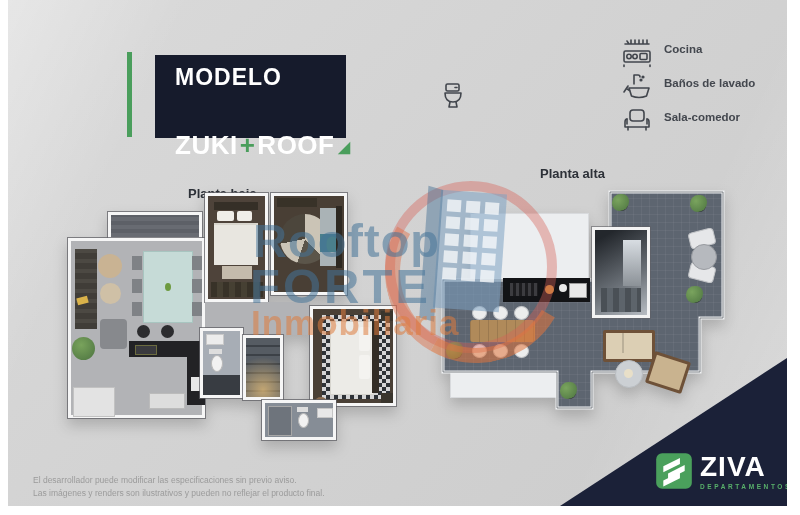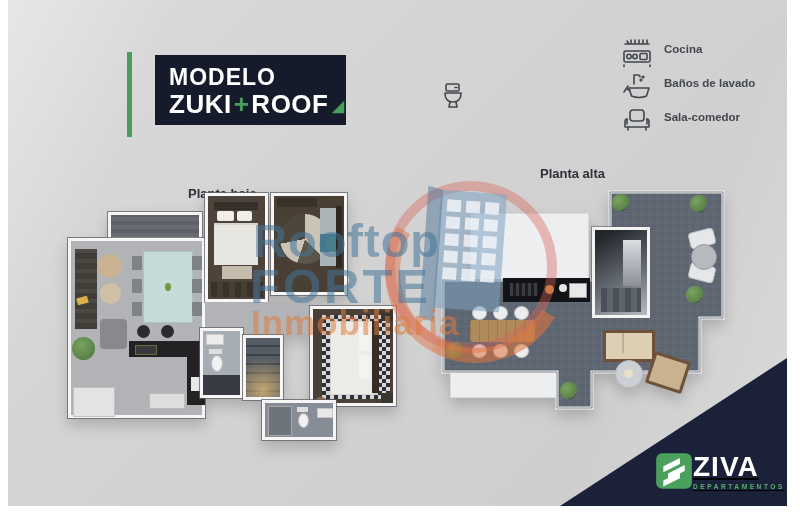--- a/index.html
+++ b/index.html
@@ -8,24 +8,24 @@
   .canvas{position:absolute;left:8px;top:0;width:779px;height:506px;
     background:
       linear-gradient(115deg, rgba(255,255,255,.35) 0%, rgba(255,255,255,0) 18%),
       linear-gradient(295deg, rgba(255,255,255,.30) 0%, rgba(255,255,255,0) 22%),
       linear-gradient(135deg,#dadada 0%,#d3d3d3 45%,#cccccc 100%);
     overflow:hidden;}
   .abs{position:absolute;}
 
   
   .green-bar{left:119px;top:52px;width:5px;height:85px;background:#4a9e5c;}
-  .title-box{left:147px;top:55px;width:191px;height:70px;background:#161b2c;
-    color:#fff;padding:10px 0 0 14px;box-sizing:border-box;}
+  .title-box{left:147px;top:55px;width:191px;height:83px;background:#161b2c;
+    color:#fff;padding:10px 0 0 20px;box-sizing:border-box;}
   .title-l1{font-size:23px;font-weight:bold;letter-spacing:1px;line-height:1.1;}
-  .title-l2{font-size:26px;font-weight:bold;letter-spacing:.5px;line-height:1.15;}
+  .title-l2{font-size:26px;font-weight:bold;letter-spacing:.5px;line-height:1.15;margin-top:41px;}
   .title-plus{color:#4a9e5c;padding:0 2px;}
   .title-tri{color:#4a9e5c;font-size:15px;vertical-align:2px;padding-left:4px;}
   .area-lines{left:148px;top:141px;font-size:11px;font-weight:bold;color:#33373e;line-height:1.35;}
 
   
   .feat{display:flex;align-items:flex-start;gap:10px;position:absolute;}
   .feat .ic{width:34px;flex:0 0 34px;display:flex;justify-content:center;}
   .feat .lb{font-size:11.5px;font-weight:bold;color:#43474e;line-height:1.25;padding-top:4px;}
   svg.licon{stroke:#42464d;fill:none;stroke-width:1.6;stroke-linecap:round;stroke-linejoin:round;}
 
@@ -76,21 +76,21 @@
      grid-template-columns:repeat(3,1fr);grid-auto-rows:12px;gap:5px;}
   .wm-building .wins div{background:rgba(255,255,255,.7);}
   .wm-t1{left:245px;top:213px;font-size:47px;font-weight:bold;color:rgba(67,115,152,.55);letter-spacing:1px;}
   .wm-t2{left:242px;top:258px;font-size:49px;font-weight:bold;color:rgba(67,115,152,.55);letter-spacing:3px;}
   .wm-t3{left:243px;top:303px;font-size:35px;font-weight:bold;color:rgba(223,124,62,.55);letter-spacing:1px;}
 
   
   .disclaimer{left:25px;top:474px;font-size:8.5px;color:#9b9b9b;line-height:1.5;}
   .corner{left:552px;top:358px;width:227px;height:148px;background:#1b2138;
      clip-path:polygon(100% 0,100% 100%,0 100%);}
-  .ziva{left:647px;top:452px;display:flex;align-items:flex-end;text-decoration:underline;}
+  .ziva{left:647px;top:452px;display:flex;align-items:flex-end;gap:7px;}
   .ziva-text .zname{font-size:28px;font-weight:bold;color:#ffffff;letter-spacing:1px;line-height:1;}
   .ziva-text .zsub{font-size:6.5px;font-weight:bold;color:#58b06a;letter-spacing:2.6px;margin-top:2px;}
 </style>
 </head>
 <body>
 
 <div class="canvas">
 
   <div class="abs green-bar"></div>
   <div class="abs title-box">
@@ -317,20 +317,24 @@
         <div></div>
           <div></div>
           <div></div>
       </div>
     </div>
     <div class="abs wm wm-t1">Rooftop</div>
     <div class="abs wm wm-t2">FORTE</div>
     <div class="abs wm wm-t3">Inmobiliaria</div>
   </div>
 
+  <div class="abs disclaimer">
+    <div>El desarrollador puede modificar las especificaciones sin previo aviso.</div>
+    <div>Las imágenes y renders son ilustrativos y pueden no reflejar el producto final.</div>
+  </div>
 
   <div class="abs corner"></div>
   <div class="abs ziva">
     <svg width="38" height="38" viewBox="0 0 32 32">
       <rect x="1" y="1" width="30" height="30" rx="5" fill="#4aa05c"></rect>
       <g fill="#ffffff">
         <polygon points="7,12 21,5 21,10 7,17"></polygon>
         <polygon points="11,18 25,11 25,16 11,23"></polygon>
         <polygon points="7,24 21,17 21,22 7,29"></polygon>
       </g>

